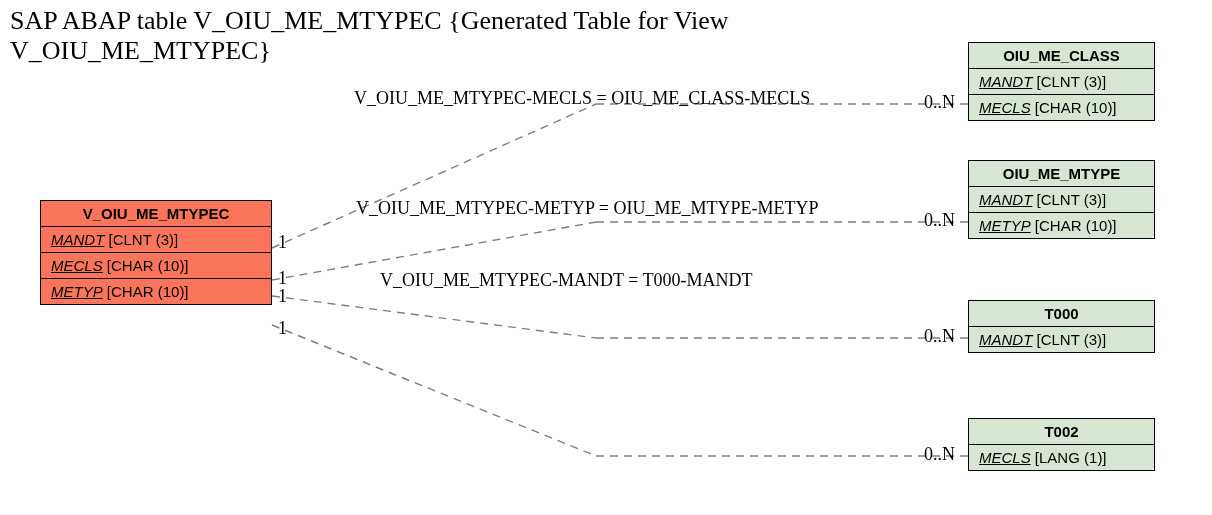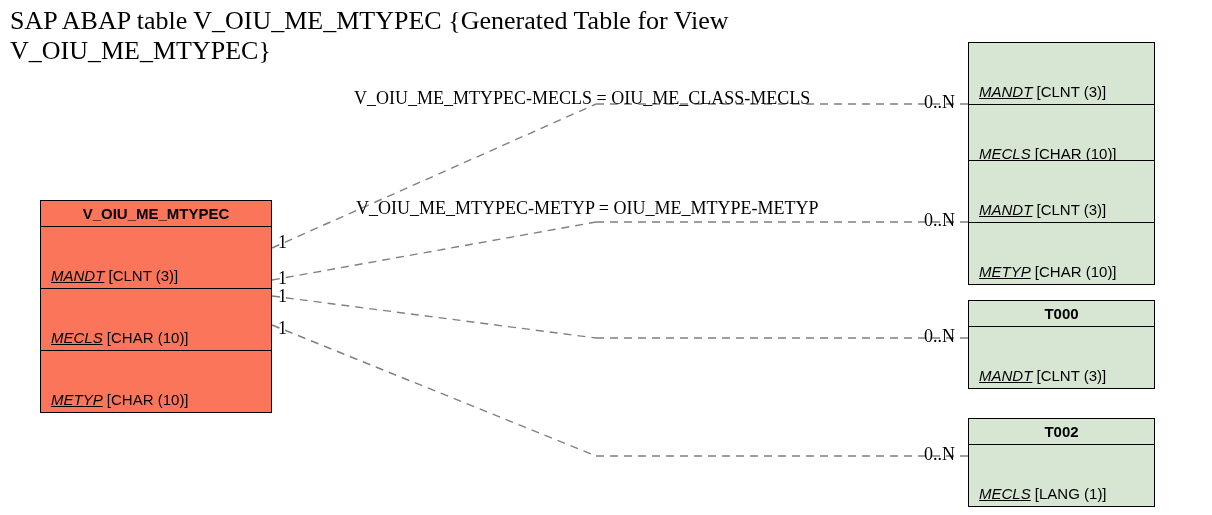--- a/index.html
+++ b/index.html
@@ -43,21 +43,20 @@
     text-align: center;
     font-weight: bold;
     border-bottom: 1px solid #000;
     padding: 4px 10px;
     white-space: nowrap;
   }
   .entity .row {
     border-bottom: 1px solid #000;
     padding: 4px 10px;
     white-space: nowrap;
-    margin-top: 36px;
   }
   .entity .row:last-child {
     border-bottom: none;
   }
   .entity .fld {
     text-decoration: underline;
     font-style: italic;
   }
   .src { background: #fb755a; }
   .tgt { background: #d6e6d2; }
@@ -97,41 +96,44 @@
   </svg>
 
   <div class="entity src" style="left:40px; top:200px; width:230px;">
     <div class="hdr">V_OIU_ME_MTYPEC</div>
     <div class="row"><span class="fld">MANDT</span> <span>[CLNT (3)]</span></div>
     <div class="row"><span class="fld">MECLS</span> <span>[CHAR (10)]</span></div>
     <div class="row"><span class="fld">METYP</span> <span>[CHAR (10)]</span></div>
   </div>
 
   <div class="entity tgt" style="left:968px; top:42px; width:185px;">
+    <div class="hdr">OIU_ME_CLASS</div>
     <div class="row"><span class="fld">MANDT</span> <span>[CLNT (3)]</span></div>
     <div class="row"><span class="fld">MECLS</span> <span>[CHAR (10)]</span></div>
   </div>
 
   <div class="entity tgt" style="left:968px; top:160px; width:185px;">
+    <div class="hdr">OIU_ME_MTYPE</div>
     <div class="row"><span class="fld">MANDT</span> <span>[CLNT (3)]</span></div>
     <div class="row"><span class="fld">METYP</span> <span>[CHAR (10)]</span></div>
   </div>
 
   <div class="entity tgt" style="left:968px; top:300px; width:185px;">
     <div class="hdr">T000</div>
     <div class="row"><span class="fld">MANDT</span> <span>[CLNT (3)]</span></div>
   </div>
 
   <div class="entity tgt" style="left:968px; top:418px; width:185px;">
     <div class="hdr">T002</div>
     <div class="row"><span class="fld">MECLS</span> <span>[LANG (1)]</span></div>
   </div>
 
   <div class="lbl" style="left:354px; top:80px;margin-top:8px;">V_OIU_ME_MTYPEC-MECLS = OIU_ME_CLASS-MECLS</div>
   <div class="lbl" style="left:356px; top:198px;">V_OIU_ME_MTYPEC-METYP = OIU_ME_MTYPE-METYP</div>
+  <div class="lbl" style="left:380px; top:270px;">V_OIU_ME_MTYPEC-MANDT = T000-MANDT</div>
 
   <div class="card" style="left:278px; top:232px;">1</div>
   <div class="card" style="left:278px; top:268px;">1</div>
   <div class="card" style="left:278px; top:286px;">1</div>
   <div class="card" style="left:278px; top:318px;">1</div>
 
   <div class="card" style="left:924px; top:92px;">0..N</div>
   <div class="card" style="left:924px; top:210px;">0..N</div>
   <div class="card" style="left:924px; top:326px;">0..N</div>
   <div class="card" style="left:924px; top:444px;">0..N</div>

